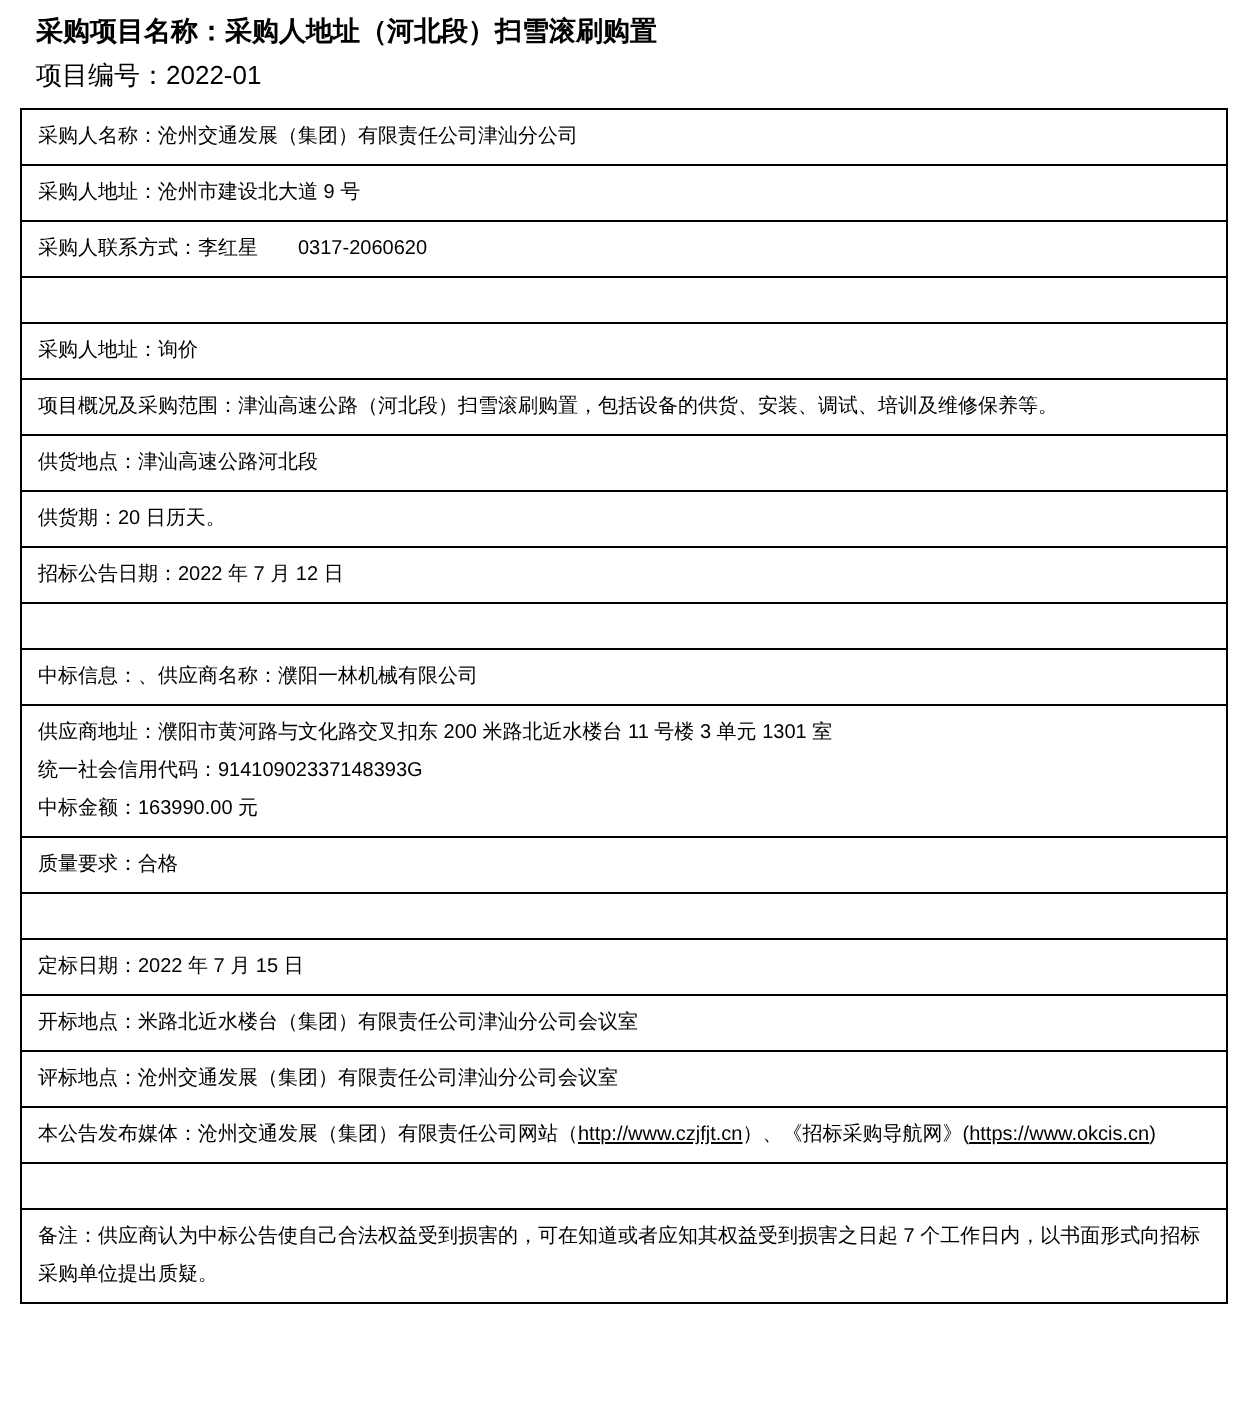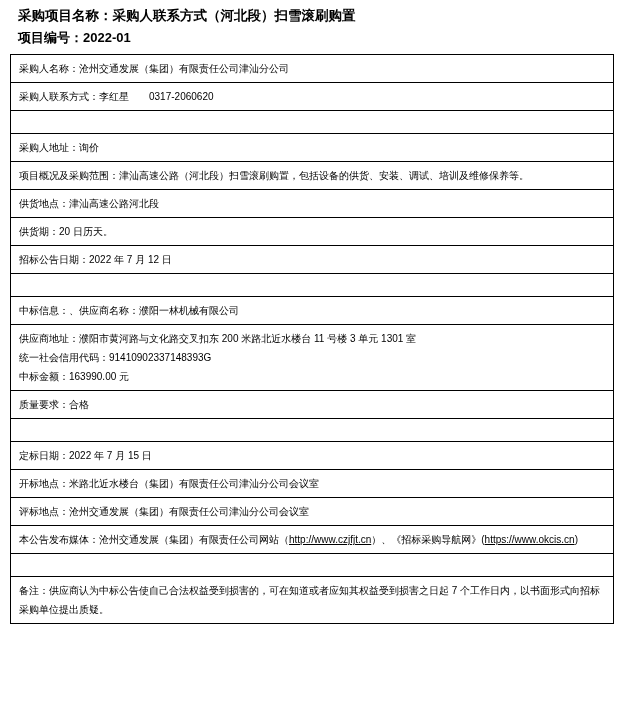--- a/index.html
+++ b/index.html
@@ -25,21 +25,21 @@
   .header-block {
     padding: 6px 0 2px 18px;
   }
   .header-line {
     font-size: 13.5px;
     line-height: 20px;
     font-weight: bold;
     white-space: nowrap;
   }
   .header-line.sub {
-    font-weight: bold;
+    font-weight: normal;
     font-size: 13px;
     line-height: 20px;
     padding-top: 2px;
   }
   table.doc {
     border-collapse: collapse;
     width: 604px;
     margin: 4px 10px 0 10px;
     table-layout: fixed;
   }
@@ -59,28 +59,31 @@
   .u {
     text-decoration: underline;
   }
 </style>
 </head>
 <body>
 
 <div class="page">
 
   <div class="header-block">
-    <div class="header-line">采购项目名称：采购人联系方式（河北段）扫雪滚刷购置</div>
+    <div class="header-line">采购项目名称：采购人地址（河北段）扫雪滚刷购置</div>
     <div class="header-line sub">项目编号：2022-01</div>
   </div>
 
   <table class="doc">
     <tbody>
       <tr>
           <td>采购人名称：沧州交通发展（集团）有限责任公司津汕分公司</td>
+        </tr>
+      <tr>
+          <td>采购人地址：沧州市建设北大道 9 号</td>
         </tr>
       <tr>
           <td>采购人联系方式：李红星　　0317-2060620</td>
         </tr>
       <tr>
           <td class="spacer"></td>
         </tr>
       <tr>
           <td>采购人地址：询价</td>
         </tr>

